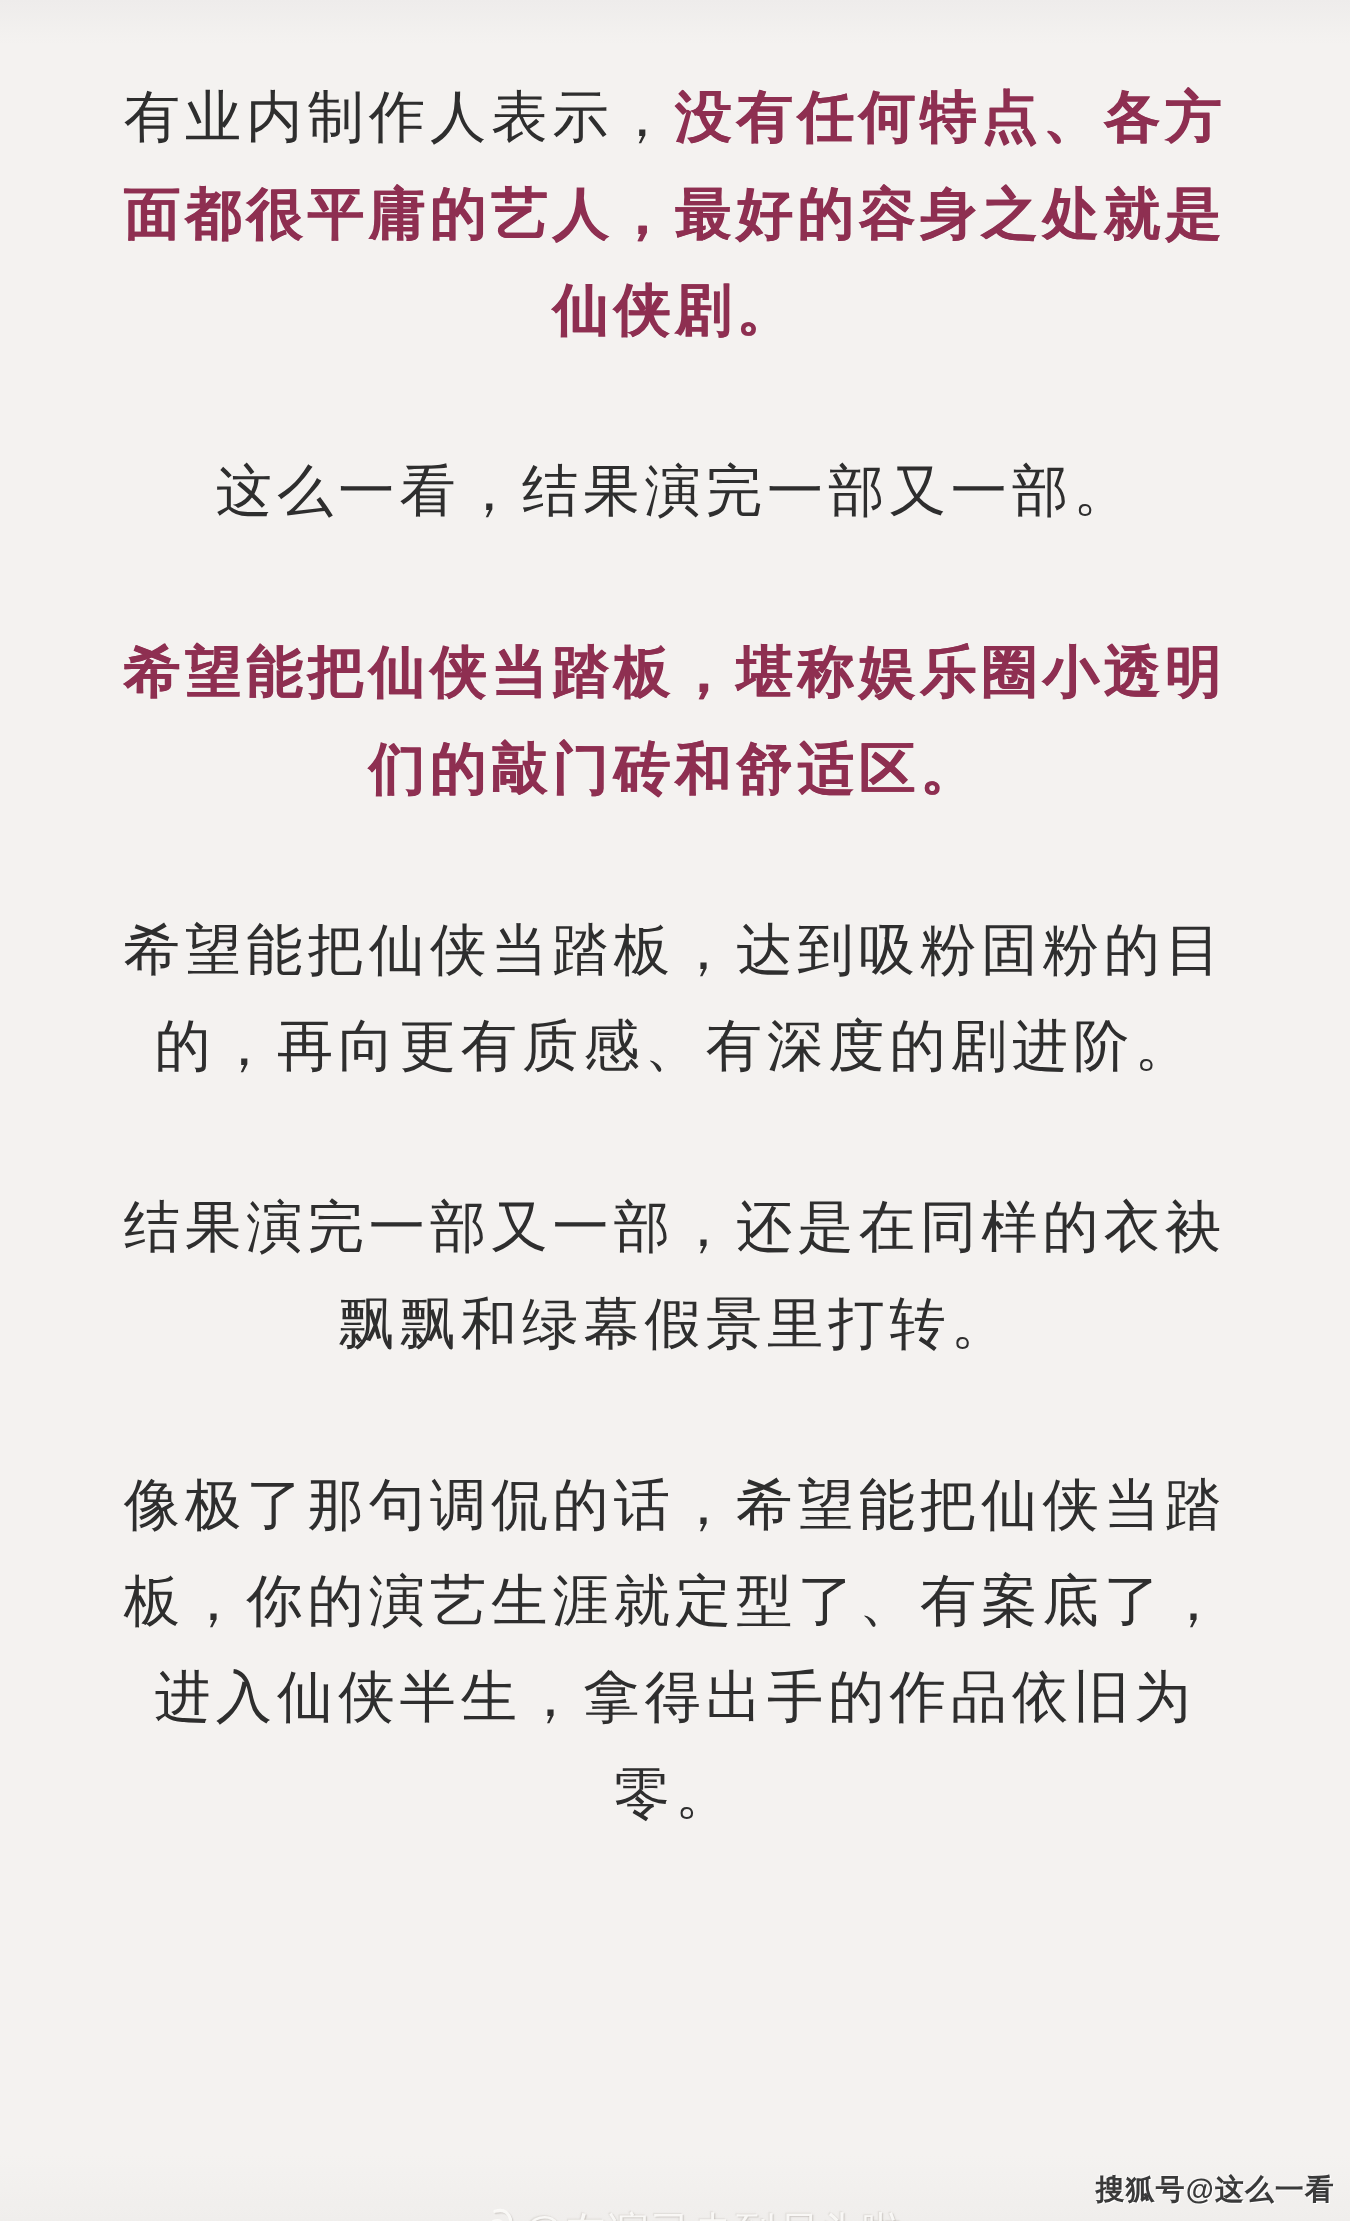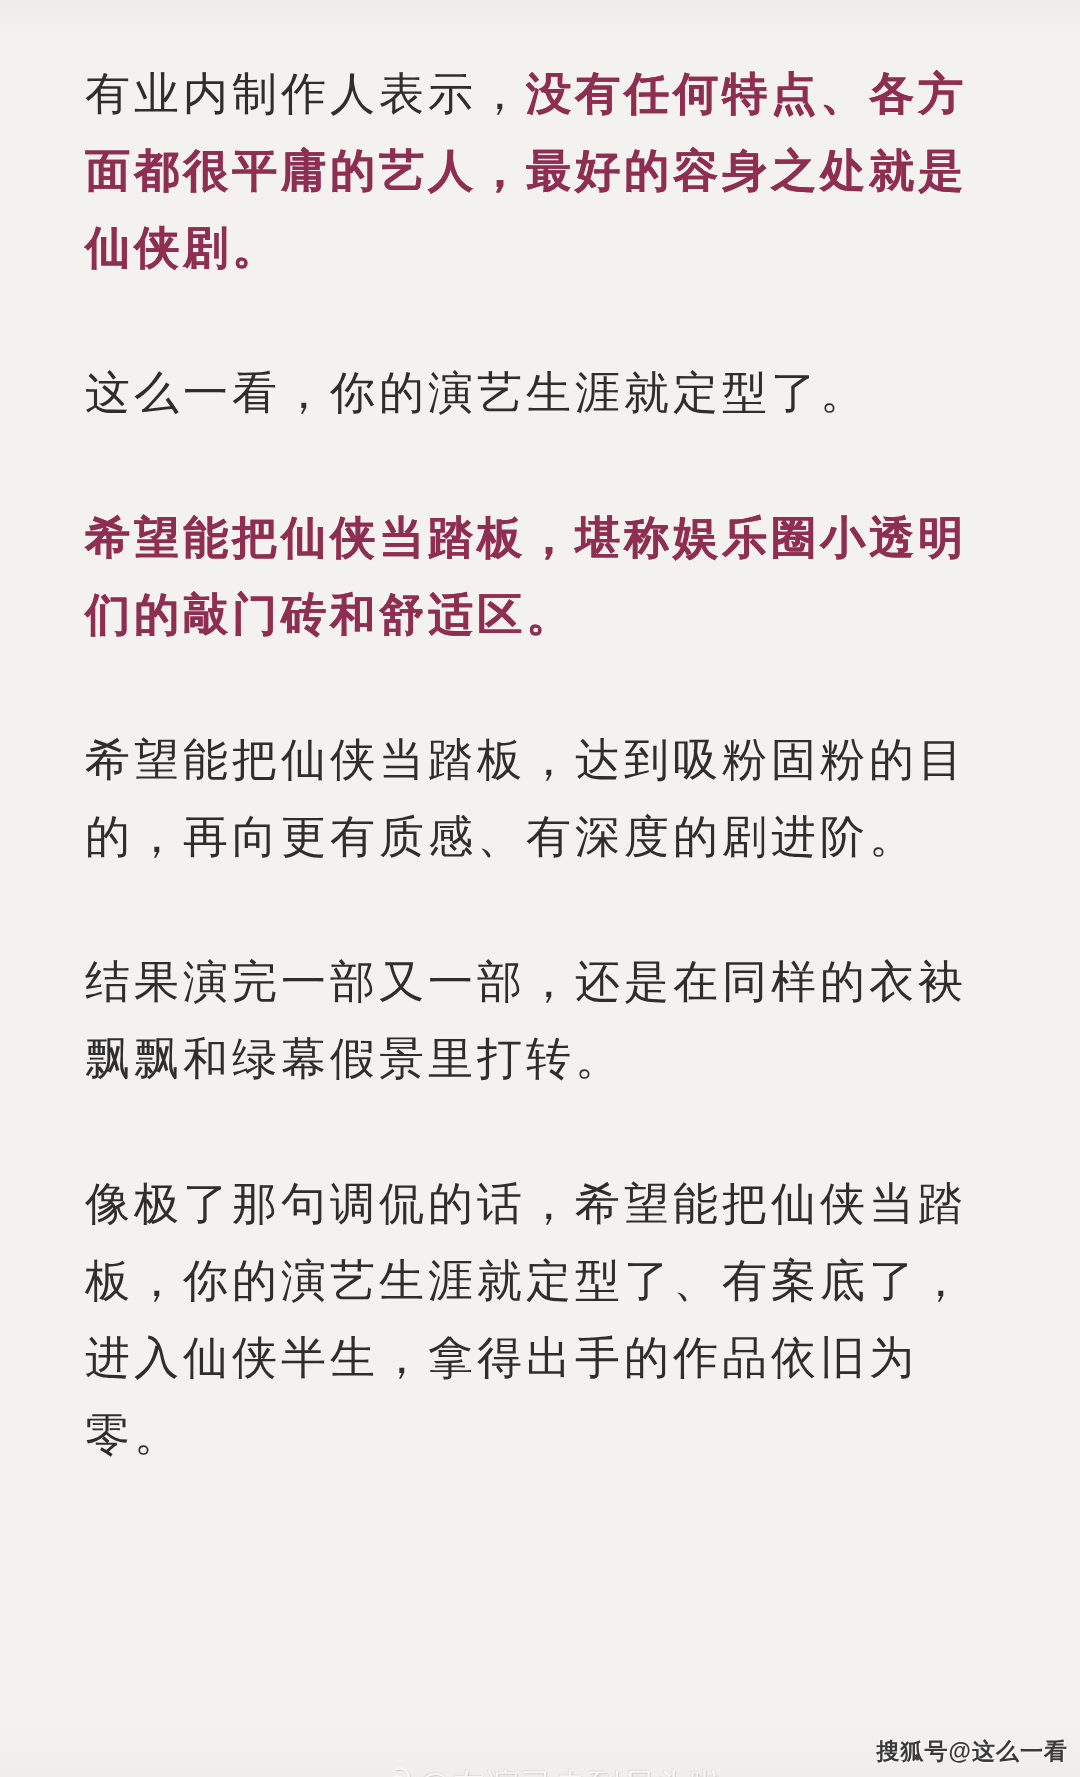--- a/index.html
+++ b/index.html
@@ -18,21 +18,21 @@
   .text-block {
     padding: 55px 85px 0 85px;
     width: 910px;
   }
   .text-block p {
     margin: 0 0 68px 0;
     font-size: 45px;
     line-height: 77px;
     letter-spacing: 4px;
     color: #2e2e2e;
-    text-align: left;
+    text-align: center;
     word-break: normal;
     line-break: strict;
   }
   .text-block p:last-child { margin-bottom: 0; }
   .seg { font-weight: normal; }
   .seg.em {
     color: #8e2f51;
     font-weight: bold;
     text-shadow: 0.5px 0 0 #8e2f51;
   }
@@ -64,21 +64,21 @@
     text-shadow: 1px 1px 0 rgba(255, 255, 255, 0.95), -1px -1px 0 rgba(255, 255, 255, 0.4);
   }
 </style>
 </head>
 <body>
 
 <div class="page">
 
   <div class="text-block">
     <p><span class="seg">有业内制作人表示，</span><span class="seg em">没有任何特点、各方面都很平庸的艺人，最好的容身之处就是仙侠剧。</span></p>
-    <p><span class="seg">这么一看，你的演艺生涯就定型了。</span></p>
+    <p><span class="seg">这么一看，结果演完一部又一部。</span></p>
     <p><span class="seg em">希望能把仙侠当踏板，堪称娱乐圈小透明们的敲门砖和舒适区。</span></p>
     <p><span class="seg">希望能把仙侠当踏板，达到吸粉固粉的目的，再向更有质感、有深度的剧进阶。</span></p>
     <p><span class="seg">结果演完一部又一部，还是在同样的衣袂飘飘和绿幕假景里打转。</span></p>
     <p><span class="seg">像极了那句调侃的话，希望能把仙侠当踏板，你的演艺生涯就定型了、有案底了，进入仙侠半生，拿得出手的作品依旧为零。</span></p>
   </div>
 
   <div class="wm-center">
     <svg width="42" height="36" viewBox="0 0 42 36" fill="none" xmlns="http://www.w3.org/2000/svg">
       <ellipse cx="16" cy="24" rx="13.5" ry="9.5" stroke="rgba(252,251,249,0.92)" stroke-width="2.6"></ellipse>
       <circle cx="12.5" cy="23" r="3.6" stroke="rgba(252,251,249,0.92)" stroke-width="2.2"></circle>

